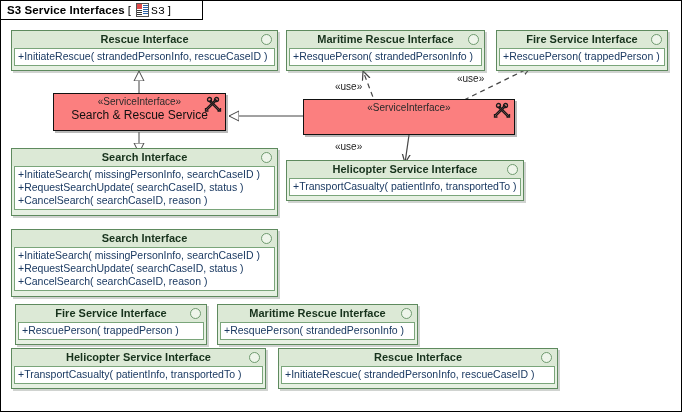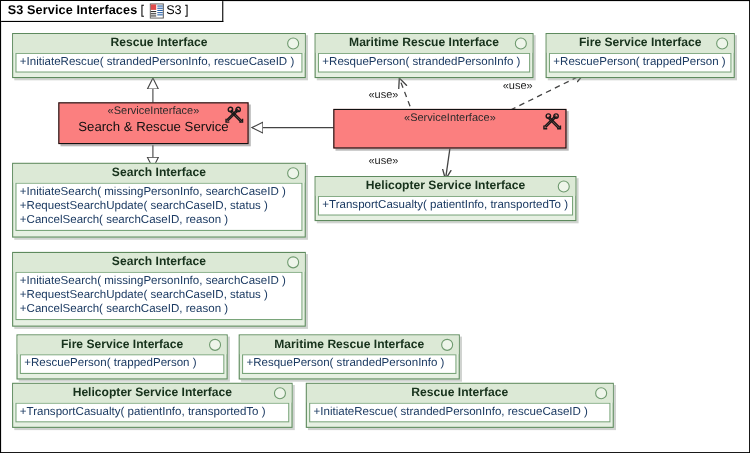--- a/index.html
+++ b/index.html
@@ -45,20 +45,21 @@
     letter-spacing: 0.1px;
   }
   .frame-tab .fbracket {
     font-size: 11.5px;
     color: #000000;
     margin: 0 3px;
   }
   .frame-tab .fname {
     font-size: 11.5px;
     color: #000000;
+    font-family: Liberation Mono, monospace;
   }
   .doc-icon {
     display: inline-block;
     width: 13px;
     height: 14px;
     position: relative;
     margin: 0 2px;
     vertical-align: middle;
   }
   .doc-icon svg { display:block; }

